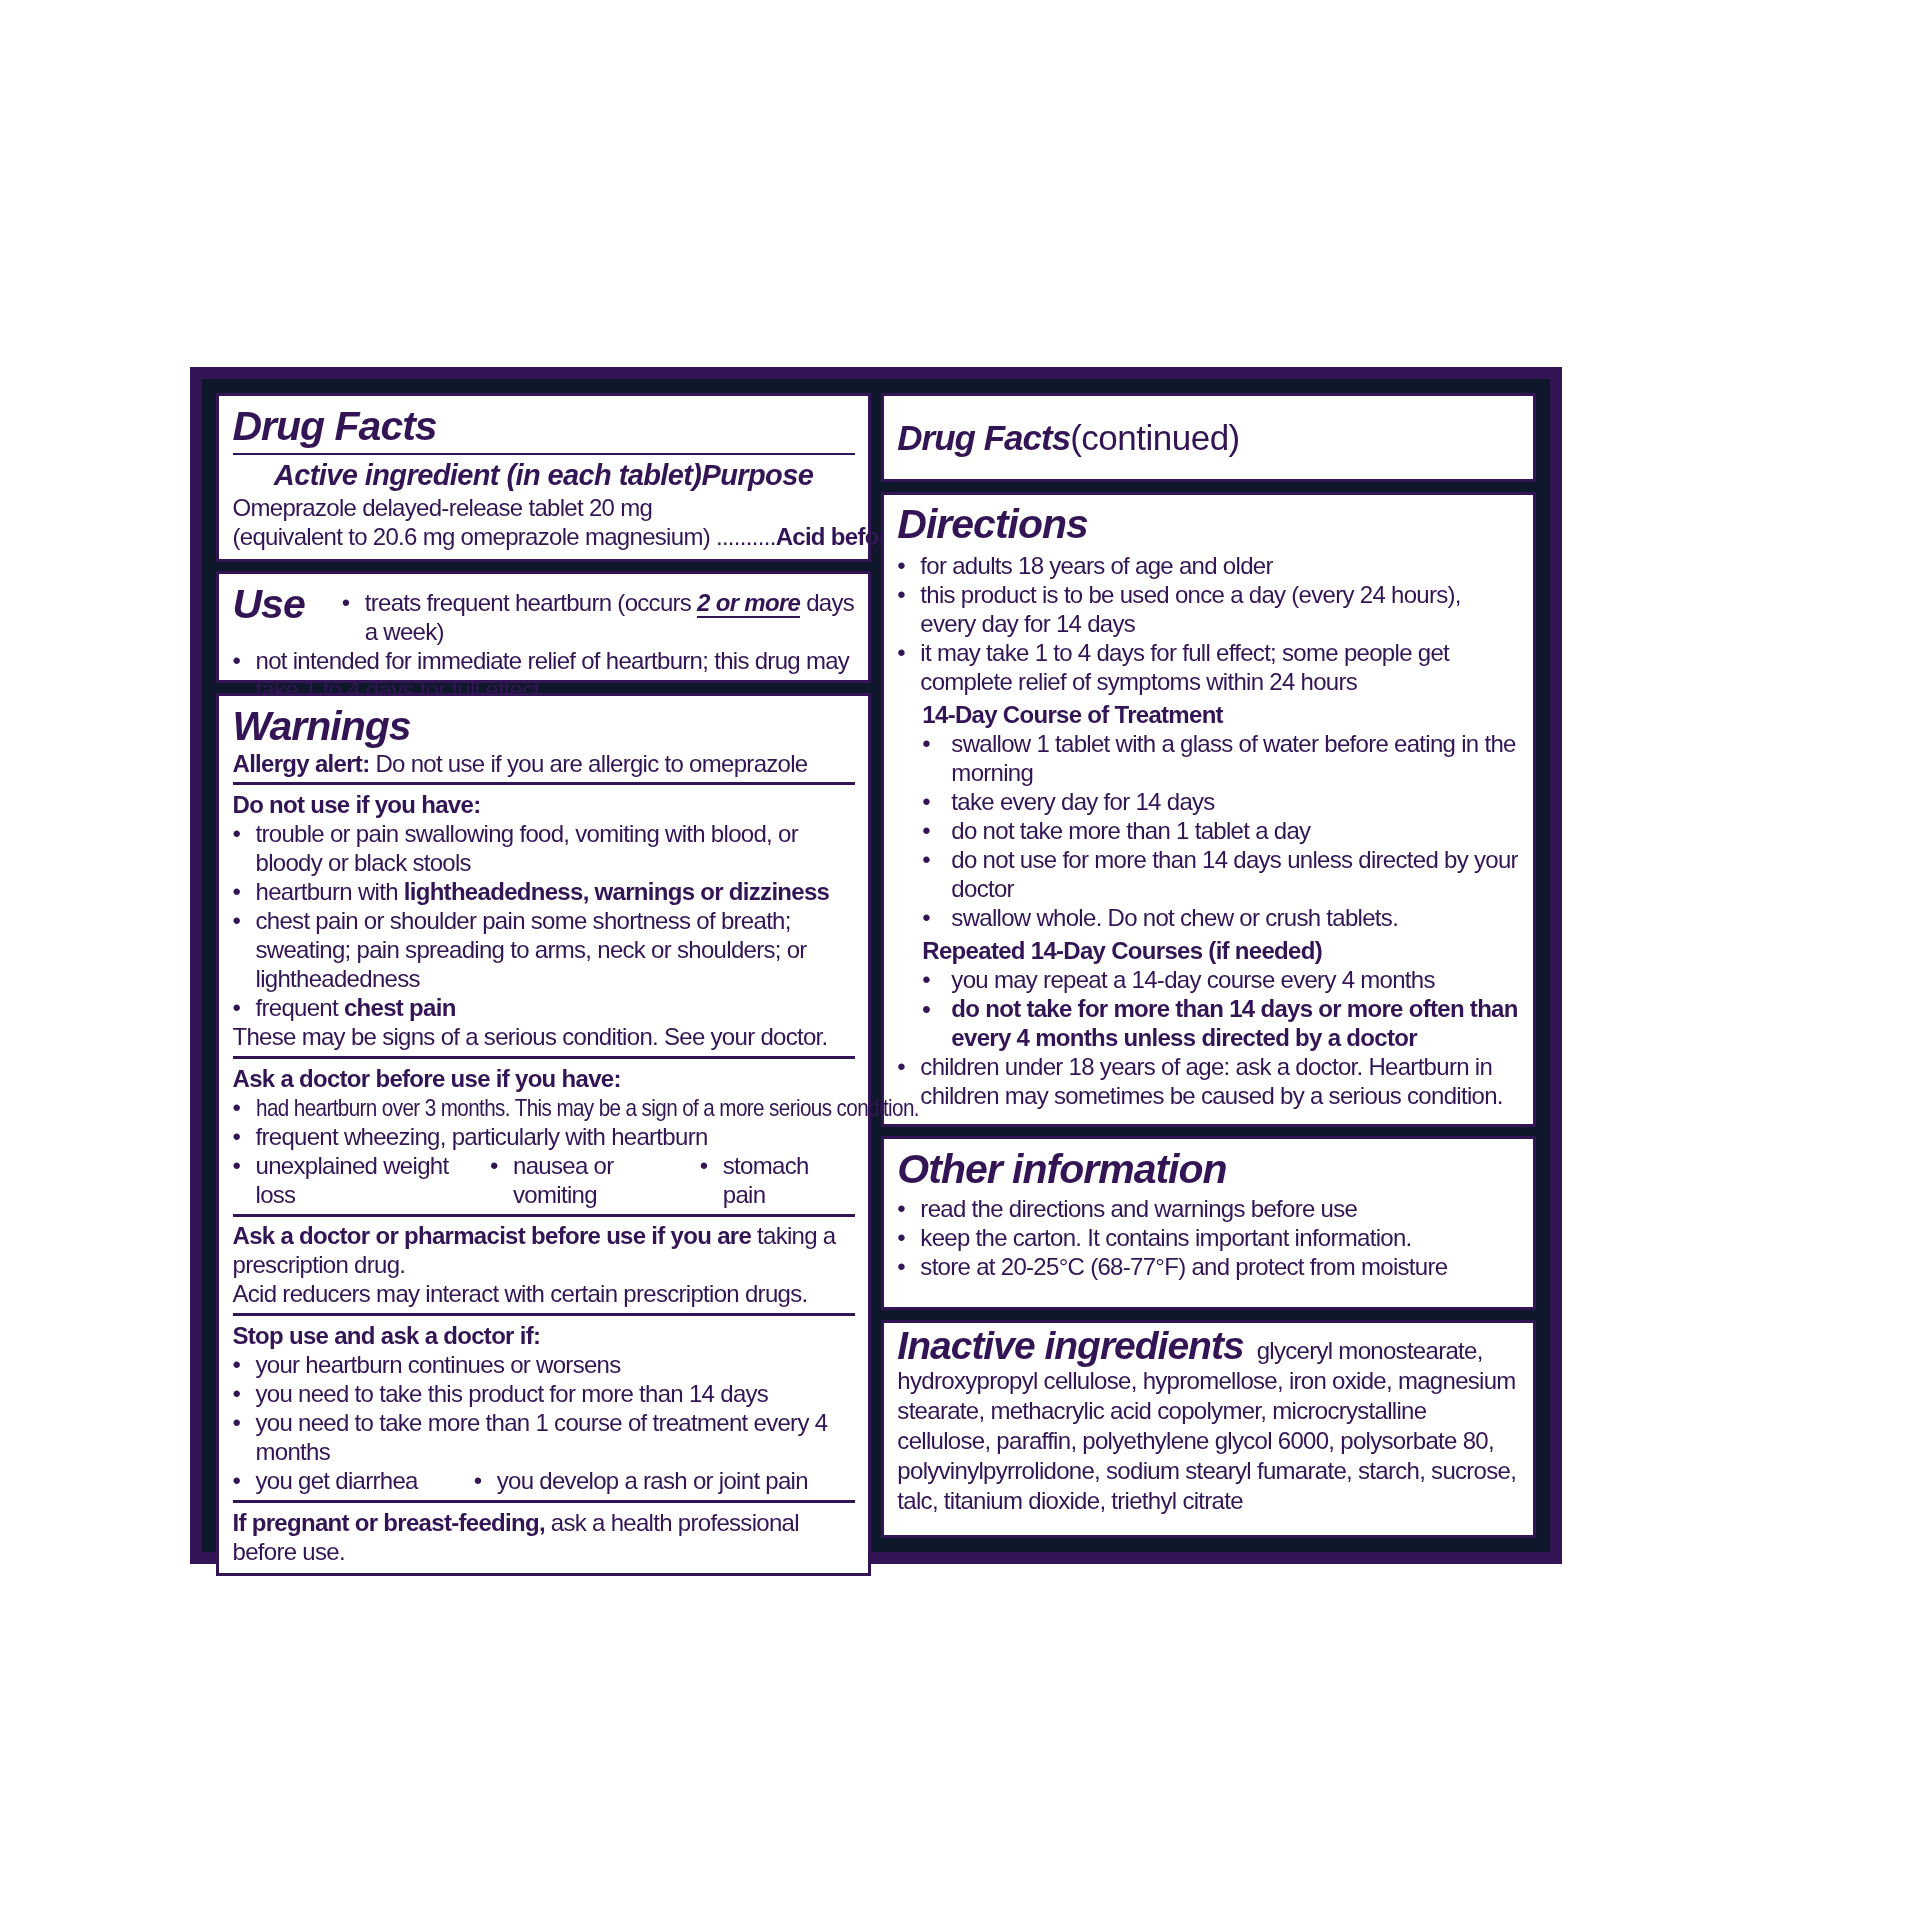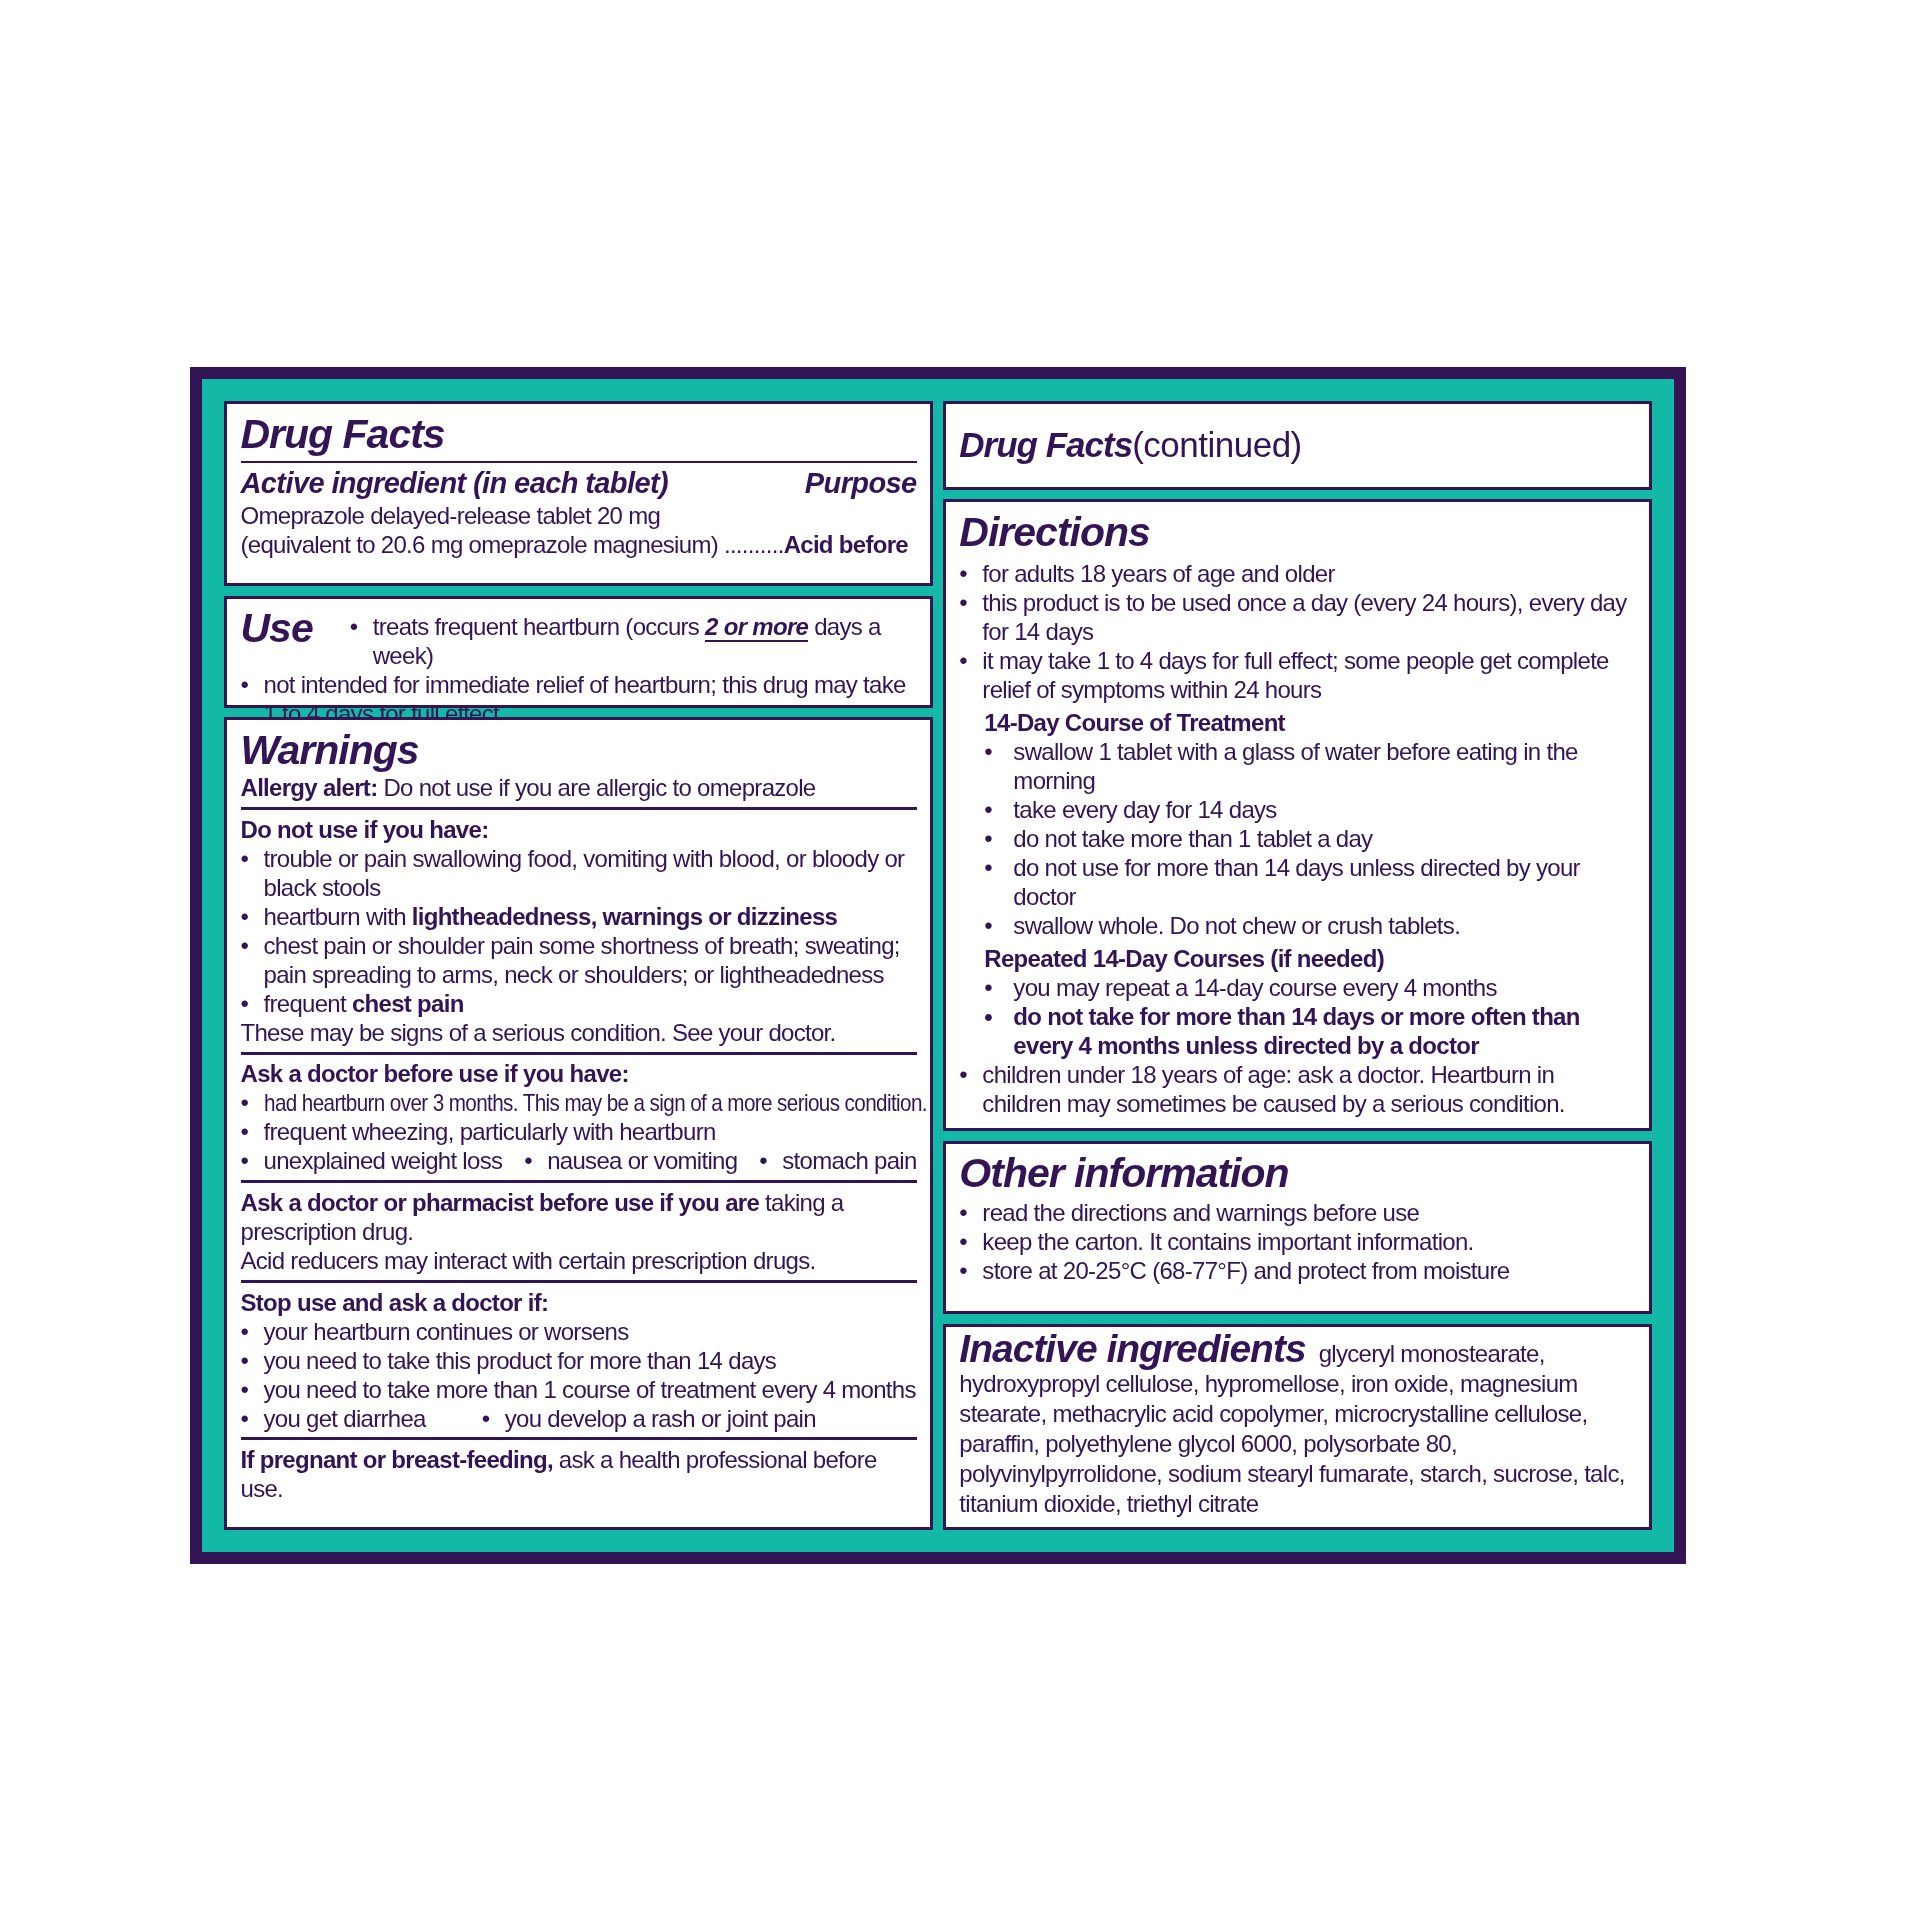--- a/index.html
+++ b/index.html
@@ -1,20 +1,20 @@
 <!DOCTYPE html>
 <html><head>
 <meta charset="utf-8">
 <style>
   html,body{margin:0;padding:0;background:#ffffff;}
   .canvas{position:relative;width:1931px;height:1931px;background:#ffffff;overflow:hidden;
           font-family:"Liberation Sans", sans-serif;color:#331556;}
-  .label{position:absolute;left:190px;top:367px;width:1496px;height:1197px;
-         border:12.6px solid #331556;box-sizing:border-box;padding:22px;
-         display:flex;gap:9.7px;background:#14b8a6;}
+  .label{position:absolute;left:190px;top:367px;width:1372px;height:1197px;
+         border:12.6px solid #331556;box-sizing:border-box;padding:14px;
+         display:flex;gap:9.7px;background:#0f172a;}
   .col{flex:1;display:flex;flex-direction:column;gap:9.7px;min-width:0;}
   .box{border:3.9px solid #331556;box-sizing:border-box;padding:7.7px 13.5px;background:#ffffff;}
   .grow{flex:1;}
 
   
   .h1{font-size:41px;font-weight:bold;font-style:italic;letter-spacing:-1px;line-height:1.1;}
   .h2{font-size:29px;font-weight:bold;font-style:italic;letter-spacing:-0.6px;line-height:1.25;}
   .body, .bullet-row{font-size:24px;line-height:29px;letter-spacing:-0.7px;}
   .bold{font-weight:bold;}
   .subhead{font-size:24px;line-height:29px;font-weight:bold;letter-spacing:-0.7px;margin-top:3.9px;}
@@ -27,21 +27,21 @@
   .bullet-text{flex:1;min-width:0;}
   .inline-bullets{display:flex;}
   .inline-bullets .item{display:flex;}
 
   
   .use-first{display:flex;align-items:flex-start;}
   .use-first .h1{margin-right:37px;}
   .use-first .bullet-row{margin-top:5.8px;flex:1;}
   .underlined{font-weight:bold;font-style:italic;border-bottom:2.9px solid #331556;}
 
-  .head-row{display:flex;justify-content:space-between;align-items:baseline;}
+  .head-row{display:flex;justify-content:center;align-items:baseline;}
   .dots-line{white-space:nowrap;}
   .condensed{display:inline-block;transform:scaleX(0.86);transform-origin:left center;white-space:nowrap;}
 
   
   .indent1{margin-left:25px;}
   .indent1 .bullet-mark{flex:0 0 29px;}
   .continued-box{display:flex;align-items:center;height:89px;}
   .continued-title{font-size:35px;font-weight:bold;font-style:italic;letter-spacing:-1px;}
   .continued-suffix{font-size:35px;letter-spacing:-0.5px;}
   .inactive-flow{font-size:24px;line-height:30px;letter-spacing:-0.7px;}

